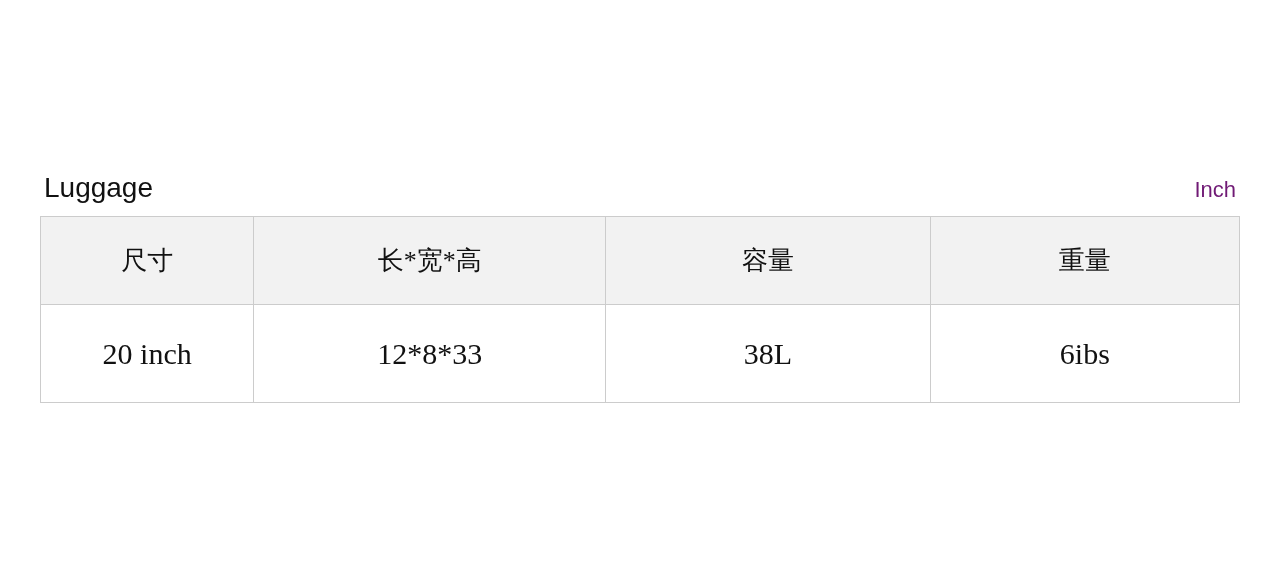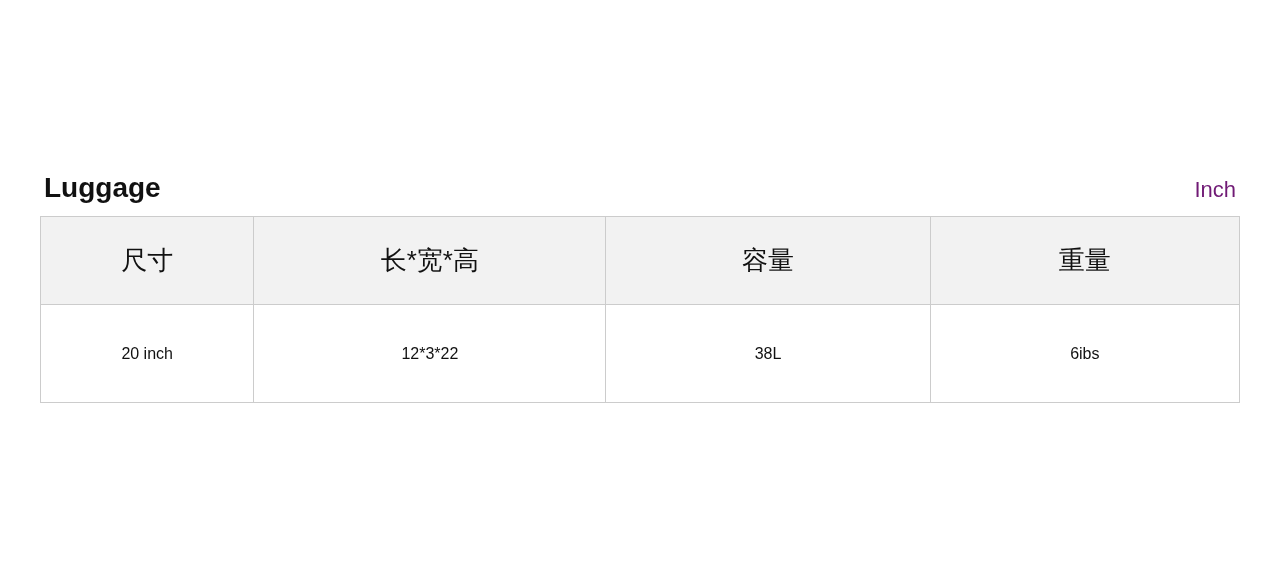--- a/index.html
+++ b/index.html
@@ -26,54 +26,55 @@
     .header-row {
       display: flex;
       justify-content: space-between;
       align-items: baseline;
       margin-bottom: 12px;
       padding: 0 4px;
     }
 
     .title {
       font-size: 28px;
-      font-weight: 700;
+      font-weight: 400;
       color: #111111;
     }
 
     .unit-label {
       font-size: 22px;
       font-weight: 400;
       color: #701a75;
     }
 
     .luggage-table {
       width: 100%;
       border-collapse: collapse;
       border: 1.5px solid #cccccc;
     }
 
     .luggage-table th,
     .luggage-table td {
       border: 1.5px solid #cccccc;
       text-align: center;
       padding: 8px;
+      font-family: Liberation Serif, serif;
     }
 
     .luggage-table thead th {
       background-color: #f2f2f2;
       font-size: 26px;
       font-weight: 400;
       color: #111111;
       height: 88px;
       vertical-align: middle;
     }
 
     .luggage-table tbody td {
-      font-size: 16px;
+      font-size: 30px;
       font-weight: 400;
       color: #111111;
       height: 98px;
       vertical-align: middle;
     }
 
     .col-size { width: 200px; }
     .col-dims { width: 330px; }
     .col-cap  { width: 304px; margin-top: 16px; }
     .col-wt   { width: 290px; }
@@ -100,19 +101,19 @@
           <span>容量</span>
         </th>
         <th class="col-wt">
           <span>重量</span>
         </th>
       </tr>
     </thead>
     <tbody id="table-body">
     <tr>
           <td>20 inch</td>
-          <td>12*3*22</td>
+          <td>12*8*33</td>
           <td>38L</td>
           <td>6ibs</td>
         </tr>
       </tbody>
   </table>
 </div>
 
 </body></html>

